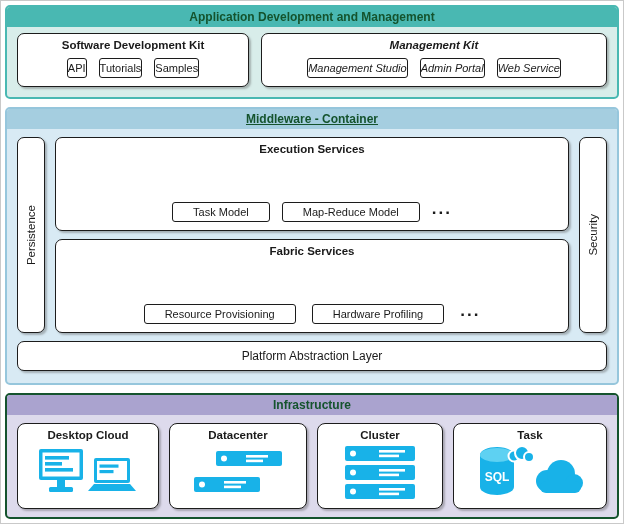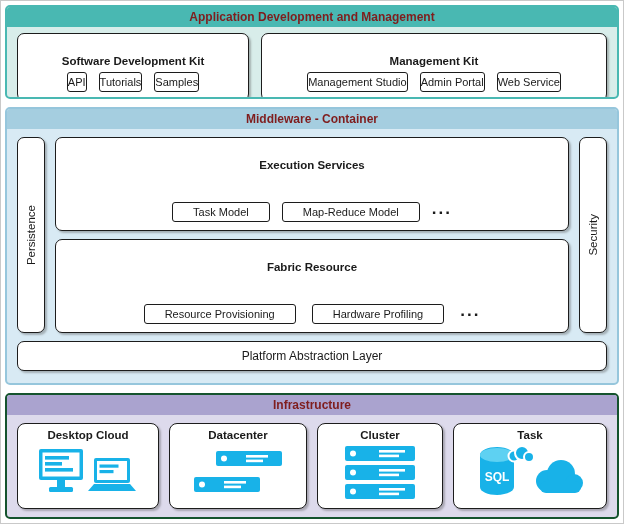--- a/index.html
+++ b/index.html
@@ -15,43 +15,43 @@
     border:1px solid #c9c9c9;
     padding:4px;
     display:flex; flex-direction:column; gap:8px;
   }
   .section { border-radius:5px; display:flex; flex-direction:column; overflow:hidden; }
   .section-app   { flex:0 0 94px;  background:var(--app-bg,#d8edea);            border:2px solid var(--app-header,#49b8b2); }
   .section-mid   { flex:1 1 auto;  background:var(--middleware-bg,#d8eaf4);     border:2px solid #96c6dc; }
   .section-infra { flex:0 0 126px; background:var(--infrastructure-bg,#dddaec); border:2px solid #14532d; }
   .section-header {
     flex:0 0 20px; display:flex; align-items:center; justify-content:center;
-    font-size:12px; font-weight:bold; color:#7f1d1d;
+    font-size:12px; font-weight:bold; color:#14532d;
   }
   .header-app   { background:var(--app-header,#49b8b2); }
-  .header-mid   { background:var(--middleware-header,#a5cee0); }
+  .header-mid   { background:var(--middleware-header,#a5cee0);text-decoration:underline; }
   .header-infra { background:var(--infrastructure-header,#aaa3cf); }
 
   .card {
     background:#fff; border:1.5px solid #1c1c1c; border-radius:7px;
     box-shadow:2px 2px 2px rgba(70,70,70,0.35);
   }
-  .card-title { font-size:11.5px; font-weight:bold; text-align:center; padding-top:21px; white-space:nowrap; }
+  .card-title { font-size:11.5px; font-weight:bold; text-align:center; padding-top:5px; white-space:nowrap; }
   .pill-row { display:flex; justify-content:center; align-items:center; gap:12px; padding:5px 8px 8px; }
   .pill {
     border:1px solid #1c1c1c; border-radius:3px; background:#fff;
     font-size:11px; padding:3px 0; white-space:nowrap; text-align:center;
   }
   .pill-wide { padding:3px 20px; }
   .dots { font-size:17px; font-weight:bold; letter-spacing:2px; line-height:0.5; padding-bottom:6px; }
 
   
   .app-body { flex:1; display:flex; gap:12px; padding:6px 10px 10px; }
   .sdk-card  { flex:0 0 232px; display:flex; flex-direction:column; justify-content:space-between; }
-  .mgmt-card { flex:1;         display:flex; flex-direction:column; justify-content:space-between; }
+  .mgmt-card { flex:1;         display:flex; flex-direction:column; justify-content:space-between;font-style:italic; }
 
   
   .mid-body { flex:1; display:flex; flex-direction:column; gap:8px; padding:8px 10px 12px;border-radius:15px; }
   .mid-row  { flex:1; display:flex; gap:10px; }
   .vbar { flex:0 0 28px; display:flex; align-items:center; justify-content:center; }
   .vtext { writing-mode:vertical-rl; transform:rotate(180deg); font-size:11.5px; white-space:nowrap; }
   .mid-center { flex:1; display:flex; flex-direction:column; gap:8px; }
   .svc-card { flex:1; display:flex; flex-direction:column; justify-content:space-between; }
   .pal-card { flex:0 0 30px; display:flex; align-items:center; justify-content:center; font-size:12px; }
 
@@ -111,21 +111,21 @@
             <div class="card-title">Execution Services</div>
             <div class="pill-row">
               <div class="pill pill-wide">Task Model</div>
               <div class="pill pill-wide">Map-Reduce Model</div>
               <div class="dots">...</div>
             </div>
           </div>
 
 
           <div class="card svc-card">
-            <div class="card-title">Fabric Resource</div>
+            <div class="card-title">Fabric Services</div>
             <div class="pill-row" style="gap:16px">
               <div class="pill pill-wide">Resource Provisioning</div>
               <div class="pill pill-wide">Hardware Profiling</div>
               <div class="dots">...</div>
             </div>
           </div>
 
         </div>
 
         <div class="card vbar">

